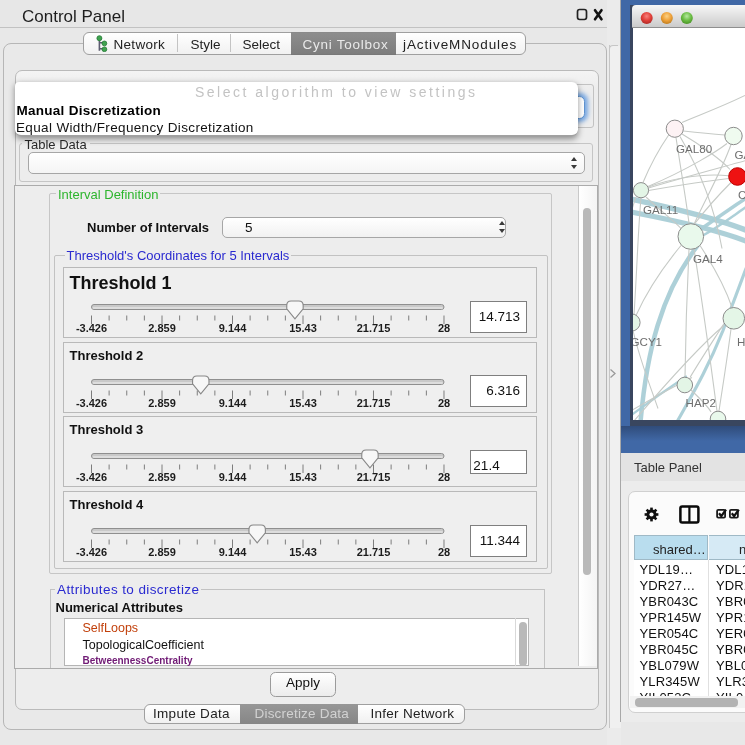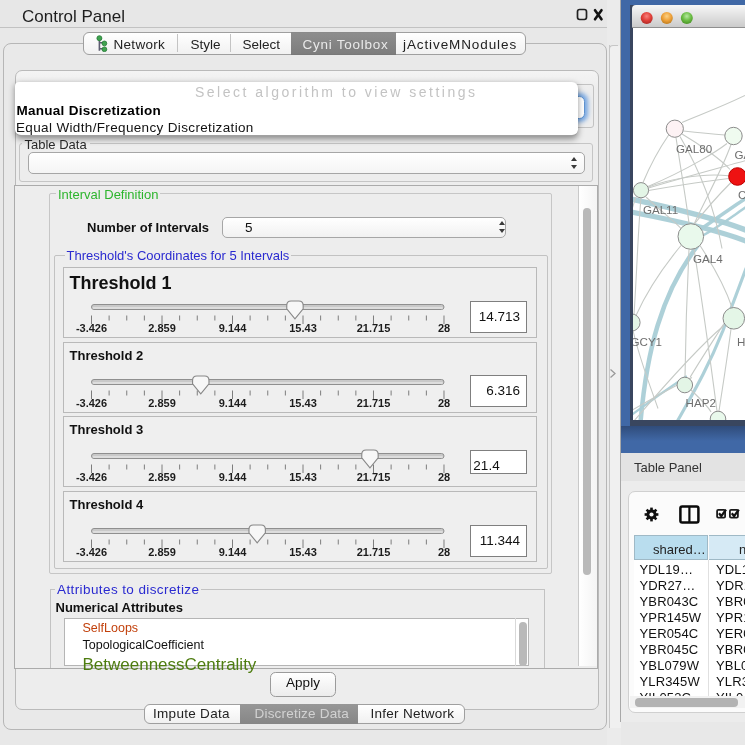--- a/index.html
+++ b/index.html
@@ -143,21 +143,21 @@
       </g>
     </svg>
 <div class="abs" style="left:469.5px;top:524.5px;width:57px;height:32px;background:#fff;border:1.5px solid #7f7f7f;box-sizing:border-box;font-size:13.5px;color:#111;text-align:right;line-height:30.5px;padding-right:5.5px;">11.344</div>
 
 <div class="abs" style="left:49.5px;top:588.5px;width:493px;height:78px;border:1px solid #c2c2c2;border-bottom:none;"></div>
 <div class="abs" style="left:55px;top:582px;background:#ededed;padding:0 2px;font-size:13.5px;color:#2a2ad0;letter-spacing:0.4px;">Attributes to discretize</div>
 <div class="abs" style="left:55.5px;top:600px;font-size:13px;color:#111;font-weight:bold;">Numerical Attributes</div>
 <div class="abs" style="left:63.5px;top:617.5px;width:465px;height:48.5px;background:#ffffff;border:1px solid #b5b5b5;box-sizing:border-box;"></div>
 <div class="abs" style="left:82.5px;top:620.5px;font-size:12.5px;color:#c2410c;text-align:right;">SelfLoops</div>
 <div class="abs" style="left:82.5px;top:637.5px;font-size:12.5px;color:#111;">TopologicalCoefficient</div>
-<div class="abs" style="left:82.5px;top:654.5px;font-size:17px;color:#4d7c0f;">BetweennessCentrality</div>
+<div class="abs" style="left:82.5px;top:654.5px;font-size:10px;color:#701a75;font-weight:bold;">BetweennessCentrality</div>
 <div class="abs" style="left:514.8px;top:618px;width:1px;height:48px;background:#d9d9d9;"></div>
     <div class="abs" style="left:519px;top:621.5px;width:8px;height:44.5px;background:#b9b9b9;border-radius:4px;"></div>
 
 <div class="abs" style="left:270px;top:672px;width:66px;height:25px;background:linear-gradient(#ffffff,#ececec);border:1px solid #9b9b9b;border-radius:5.5px;box-sizing:border-box;text-align:center;font-size:13.5px;color:#111;line-height:19px;">Apply</div>
 
 <div class="abs" style="left:143.5px;top:703.5px;width:321.5px;height:20.5px;background:linear-gradient(#ffffff,#f0f0f0);border:1px solid #9f9f9f;border-radius:6px;box-sizing:border-box;"></div>
 <div class="abs" style="left:240px;top:703.5px;width:117.5px;height:20.5px;background:linear-gradient(#979797,#868686);"></div>
 <div class="abs" style="left:153px;top:706px;font-size:13.5px;color:#222;letter-spacing:0.3px;">Impute Data</div>
 <div class="abs" style="left:254.5px;top:706px;font-size:13.5px;color:#d2d2d2;letter-spacing:0.2px;">Discretize Data</div>
 <div class="abs" style="left:370.5px;top:706px;font-size:13.5px;color:#222;letter-spacing:0.27px;">Infer Network</div>

